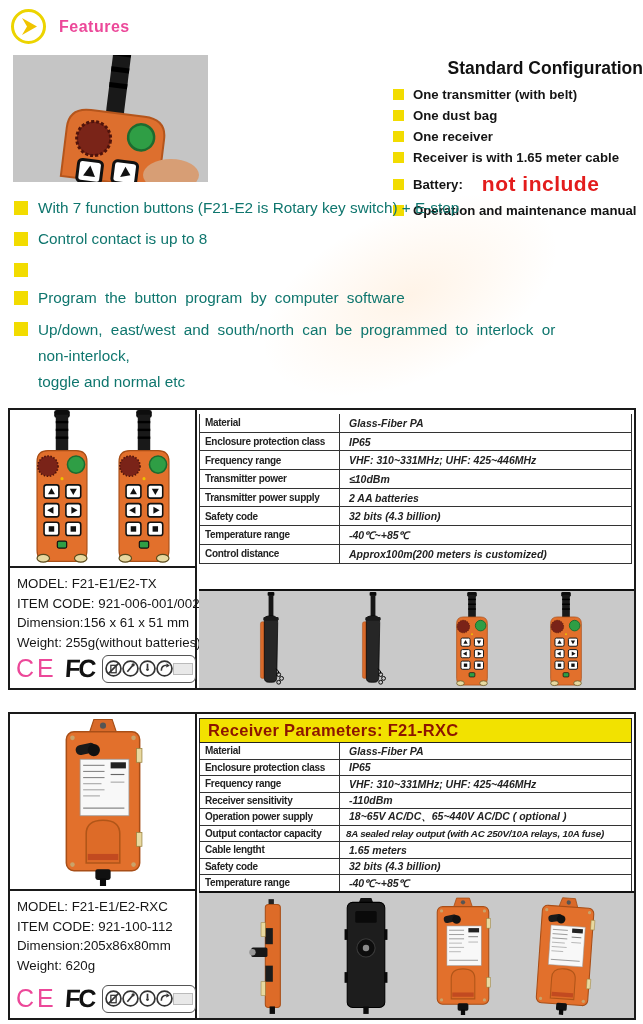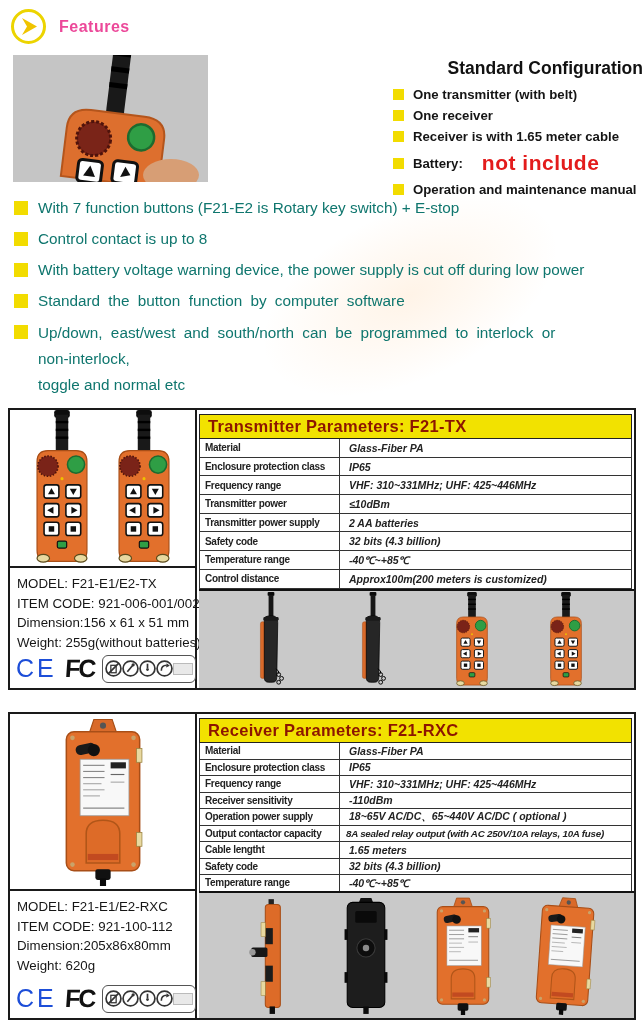--- a/index.html
+++ b/index.html
@@ -38,21 +38,21 @@
   .spec-box { position:absolute; left:8px; width:628px; border:2px solid #1a1a1a; background:#fff; }
   .tx-box { top:408px; height:282px; }
   .rx-box { top:712px; height:308px; }
 
   .box-left { position:absolute; left:0; top:0; bottom:0; width:187px; border-right:2px solid #1a1a1a; display:flex; flex-direction:column; }
   .box-photo { background:#fff; border-bottom:2px solid #1a1a1a; display:flex; align-items:center; justify-content:center; gap:4px; }
   .tx-box .box-photo { height:172px; }
   .rx-box .box-photo { height:177px; }
   .model-block { padding:6px 2px 0 7px; font-size:13.3px; line-height:19.5px; color:#161616; white-space:nowrap; }
   .cert-row { display:flex; align-items:center; gap:8px; padding:2px 3px 5px 6px; margin-top:auto; }
-  .ce-mark { font-size:25px; font-weight:500; letter-spacing:3px; color:#1d4ed8; }
+  .ce-mark { font-size:25px; font-weight:500; letter-spacing:3px; color:#ec4899; }
   .fcc-mark { font-size:25px; font-weight:bold; letter-spacing:-2px; color:#111; transform:skewX(-4deg); }
   .cert-box { border:1.5px solid #555; border-radius:6px; height:28px; flex:1; display:flex; align-items:center; justify-content:space-evenly; padding:0 2px; background:#fff; }
   .cert-box svg { width:17px; height:17px; }
   .cert-plate { width:20px; height:12px; background:#e9e9e9; border:1px solid #bbb; }
 
   
   .ptable { position:absolute; left:189px; top:4px; right:2px; }
   .ptable-header { height:25px; background:#f2e200; border:1.5px solid #222; display:flex; align-items:center; padding-left:8px; font-weight:bold; font-size:16.5px; color:#8c1500; letter-spacing:.3px; }
   .prow { display:flex; border:1px solid #333; border-top:none; background:#fff; }
   .tx-box .prow { height:18.7px; }
@@ -227,20 +227,24 @@
   </div>
 
   <div class="std-config">
     <div class="std-title">Standard Configuration</div>
     <div class="std-item">
       <span class="std-bullet"></span>
       <span>One transmitter (with belt)</span>
     </div>
     <div class="std-item">
       <span class="std-bullet"></span>
+      <span>One dust bag</span>
+    </div>
+    <div class="std-item">
+      <span class="std-bullet"></span>
       <span>One receiver</span>
     </div>
     <div class="std-item">
       <span class="std-bullet"></span>
       <span>Receiver is with 1.65 meter cable</span>
     </div>
     <div class="std-item battery-row">
       <span class="std-bullet"></span>
       <span>Battery:</span>
       <span class="not-include">not include</span>
@@ -255,25 +259,24 @@
     <li class="feat-item">
       <span class="feat-bullet"></span>
       <span class="feat-text">With 7 function buttons (F21-E2 is Rotary key switch) + E-stop</span>
     </li>
     <li class="feat-item">
       <span class="feat-bullet"></span>
       <span class="feat-text">Control contact is up to 8</span>
     </li>
     <li class="feat-item">
       <span class="feat-bullet"></span>
-      <span class="feat-text">With battery voltage warning device, the power supply is cut off during low power</span>
     </li>
     <li class="feat-item">
       <span class="feat-bullet"></span>
-      <span class="feat-text ws1">Standard the button function by computer software</span>
+      <span class="feat-text ws1">Program the button program by computer software</span>
     </li>
     <li class="feat-item item5">
       <span class="feat-bullet"></span>
       <span class="feat-text">
         <span class="ws1">Up/down, east/west and south/north can be programmed to interlock or</span>
         <span class="sub">non-interlock,</span>
         <span class="sub">toggle and normal etc</span>
       </span>
     </li>
     <li class="feat-item item6">
@@ -313,21 +316,20 @@
             </svg>
           <svg viewBox="0 0 16 16">
               <use href="#cert-circ-arrow"></use>
             </svg>
           <span class="cert-plate"></span>
         </span>
       </div>
     </div>
 
     <div class="ptable">
-      <div class="ptable-header">Transmitter Parameters: F21-TX</div>
       <div class="prow">
           <span class="lbl">Material</span>
           <span class="val">Glass-Fiber PA</span>
         </div>
       <div class="prow">
           <span class="lbl">Enclosure protection class</span>
           <span class="val">IP65</span>
         </div>
       <div class="prow">
           <span class="lbl">Frequency range</span>

